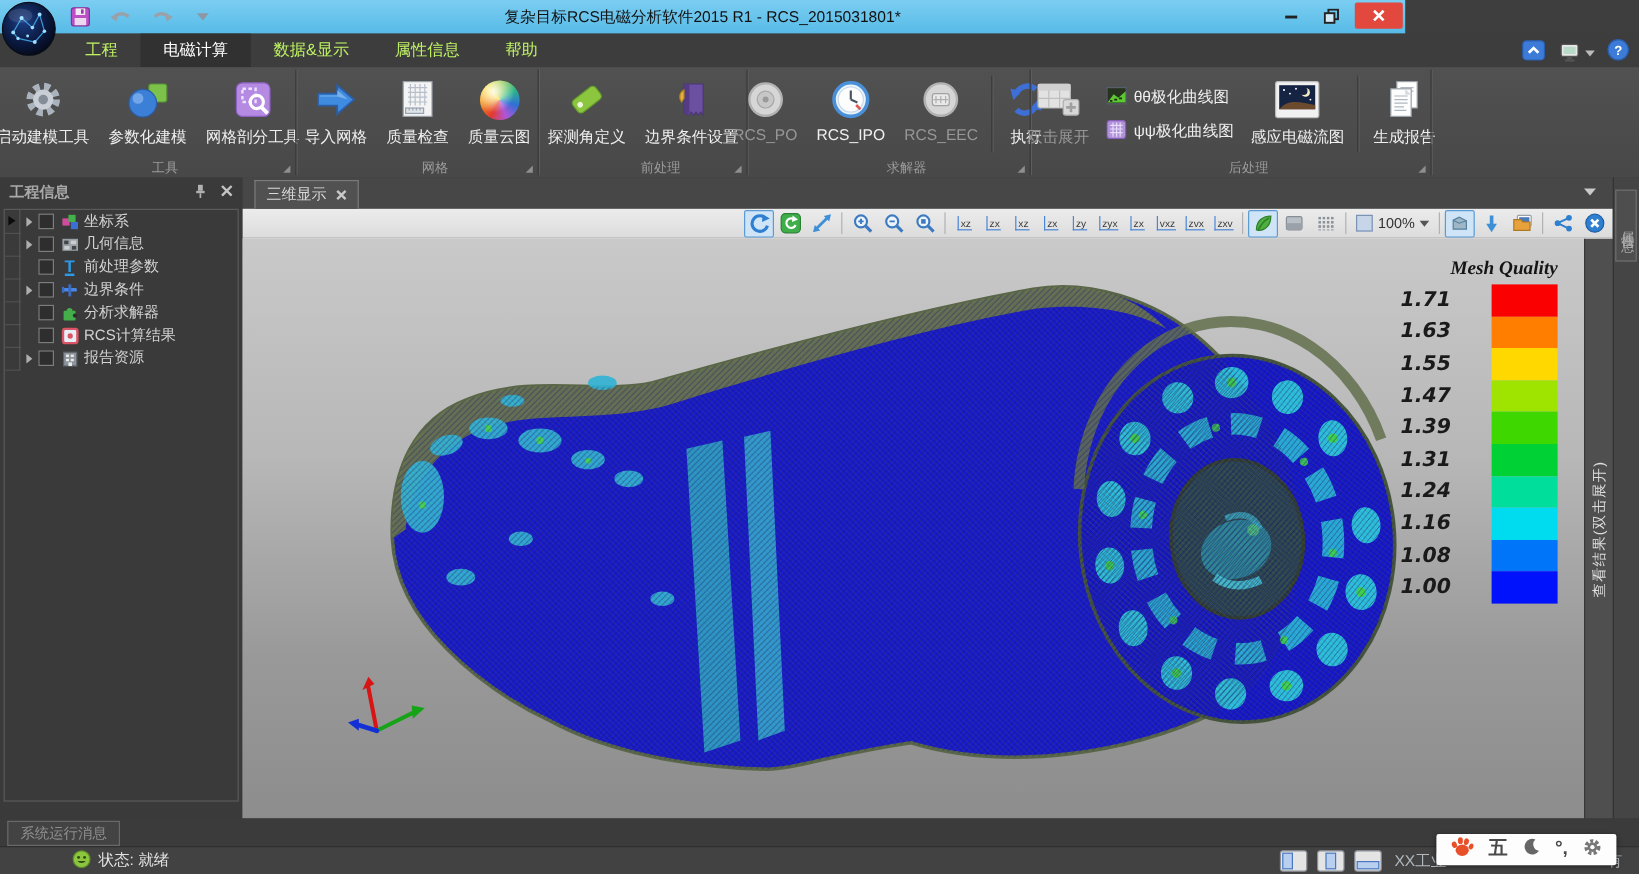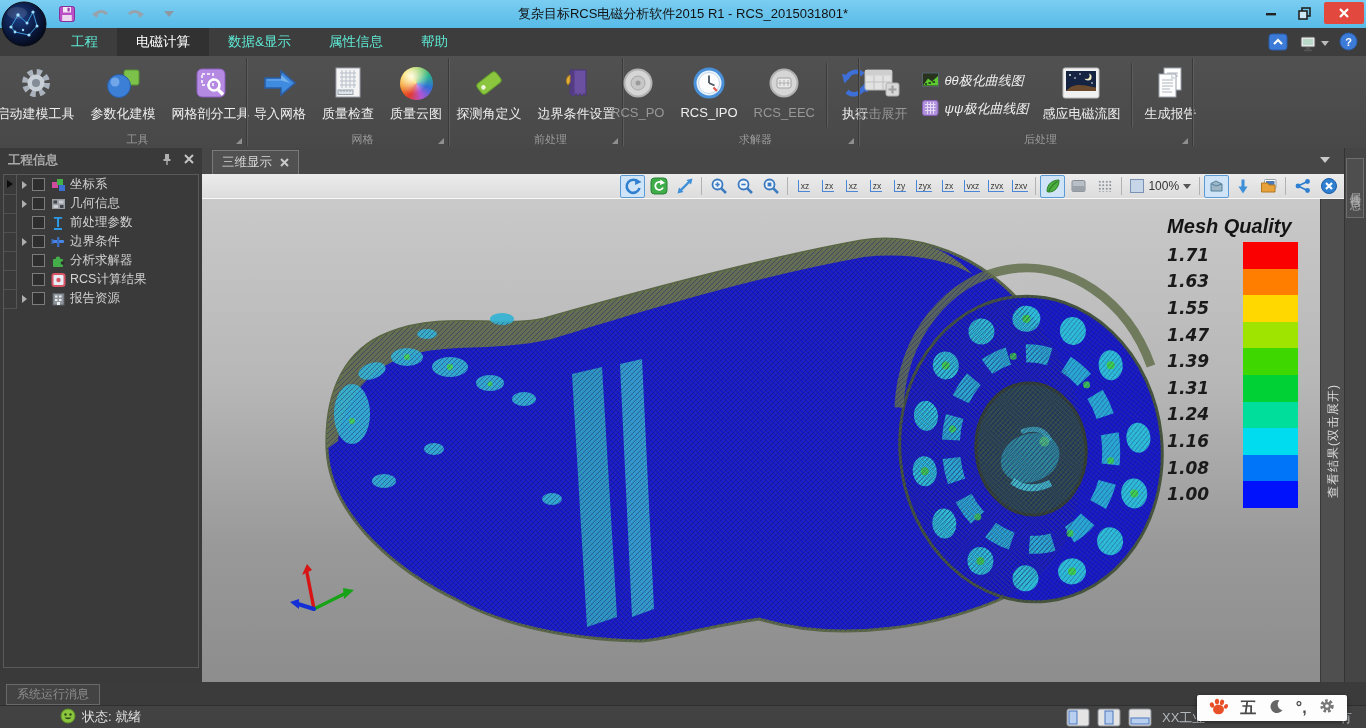--- a/index.html
+++ b/index.html
@@ -1,51 +1,51 @@
 <!DOCTYPE html>
 <html><head>
 <meta charset="utf-8">
 <style>
   html,body{margin:0;padding:0;width:1366px;height:728px;overflow:hidden;
     font-family:"Liberation Sans","DejaVu Sans",sans-serif;background:#3e3e3e;
     -webkit-font-smoothing:antialiased;}
   
-  #titlebar{position:absolute;left:0;top:0;width:1366px;height:28px;
+  #titlebar{position:absolute;left:0;top:0;width:1171px;height:28px;
     background:linear-gradient(#7bcdf2,#57bbe7);}
   #app-logo{position:absolute;left:1px;top:1px;width:45px;height:45px;z-index:30;}
   #qat{position:absolute;left:56px;top:3px;display:flex;align-items:center;gap:12px;}
   .qbtn{width:22px;height:22px;display:flex;align-items:center;justify-content:center;}
   #win-title{position:absolute;left:0;top:0;width:100%;height:28px;display:flex;
     align-items:center;justify-content:center;font-size:13px;color:#111;}
   #win-controls{position:absolute;right:2px;top:0;height:26px;display:flex;align-items:center;gap:4px;}
   .wbtn{width:30px;height:22px;display:flex;align-items:center;justify-content:center;}
   .wbtn.close{width:40px;background:#e2483d;border-radius:2px;}
   
   #menubar{position:absolute;left:0;top:28px;width:1366px;height:28px;background:#3d3d3d;}
   #menu-tabs{position:absolute;left:52px;top:0;height:28px;display:flex;}
-  .mtab{height:28px;padding:0 19px;display:flex;align-items:center;font-size:13.5px;color:#5eead4;}
+  .mtab{height:28px;padding:0 19px;display:flex;align-items:center;font-size:13.5px;color:#bef264;}
   .mtab.active{background:#313131;color:#ffffff;}
   #menu-right{position:absolute;right:8px;top:4px;display:flex;align-items:center;gap:10px;}
   
   #ribbon{position:absolute;left:0;top:56px;width:1366px;height:92px;
     background:linear-gradient(#515151,#484848);display:flex;}
   .rgroup{display:flex;flex-direction:column;}
   .ritems{flex:1;display:flex;justify-content:center;align-items:stretch;padding:3px 2px 0;}
   .rfoot{height:17px;position:relative;display:flex;align-items:center;justify-content:center;
     font-size:11px;color:#9b9b9b;padding-left:29px;}
   .rfoot .corner{position:absolute;right:4px;bottom:4px;width:0;height:0;
     border-bottom:6px solid #8f8f8f;border-left:6px solid transparent;}
   .gdiv{width:0;border-left:1px solid #3a3a3a;border-right:1px solid #5d5d5d;margin:2px 0;}
   .vsep{width:0;border-left:1px solid #3a3a3a;border-right:1px solid #5d5d5d;margin:4px 3px;}
   .rbtn{display:flex;flex-direction:column;align-items:center;justify-content:flex-start;
     padding:4px 8px 0;}
   .rbtn .ric{height:40px;display:flex;align-items:center;justify-content:center;}
   .rbtn .rlb{font-size:13px;color:#efefef;white-space:nowrap;margin-top:2px;}
   .rbtn.disabled .rlb{color:#979797;}
-  .rstack{display:flex;flex-direction:column;justify-content:center;gap:9px;padding:0 6px;font-style:italic;}
+  .rstack{display:flex;flex-direction:column;justify-content:center;gap:9px;padding:0 6px;}
   .rsmall{display:flex;align-items:center;gap:6px;font-size:13px;color:#efefef;white-space:nowrap;}
   .sphere{width:33px;height:33px;border-radius:50%;position:relative;
     background:conic-gradient(from 210deg,#e23a2e,#f29018,#ffd813,#8cc63f,#2bb58b,#2f6fd6,#b055d8,#e23a2e);}
   .sphere:after{content:"";position:absolute;inset:0;border-radius:50%;
     background:radial-gradient(circle at 34% 28%,rgba(255,255,255,.9),rgba(255,255,255,0) 55%);}
   
   #main{position:absolute;left:0;top:148px;width:1366px;height:534px;display:flex;}
   
   #left-panel{width:203px;background:#3a3a3a;position:relative;}
   #lp-title{height:24px;display:flex;align-items:center;padding:0 8px;color:#a9a9a9;
@@ -86,22 +86,22 @@
   #zoomsel .ztext{font-size:12px;color:#333;}
   .caret-dn{width:0;height:0;border-left:4px solid transparent;border-right:4px solid transparent;
     border-top:5px solid #555;}
   
   #canvas-row{flex:1;display:flex;}
   #canvas{width:1119px;position:relative;overflow:hidden;
     background:linear-gradient(180deg,#c9c9c9 0%,#b7b7b7 38%,#999 72%,#8d8d8d 100%);}
   #model-svg{position:absolute;left:0;top:0;}
   
   #legend{position:absolute;top:16px;right:22px;width:131px;}
-  #legend-title{font-size:20px;font-weight:bold;font-style:italic;color:#141414;
-    text-align:left;margin-bottom:4px;white-space:nowrap;font-family:Liberation Sans, sans-serif;}
+  #legend-title{font-size:16px;font-weight:bold;font-style:italic;color:#141414;
+    text-align:right;margin-bottom:4px;white-space:nowrap;font-family:Liberation Serif, serif;}
   .lrow{display:flex;align-items:center;height:26.6px;}
   .lval{width:66px;text-align:left;padding-right:10px;font-size:17px;font-weight:bold;
     font-style:italic;color:#1a1a1a;font-family:"DejaVu Sans",sans-serif;line-height:1;}
   .lsw{width:55px;height:26.6px;}
   
   #results-bar{width:23px;background:#4f4f4f;border-left:1px solid #383838;position:relative;}
   #results-bar span{position:absolute;left:50%;top:50%;transform:translate(-50%,-50%) rotate(-90deg);
     white-space:nowrap;color:#dedede;font-size:12px;letter-spacing:1px;}
   
   #right-strip{width:21px;background:#454545;border-left:1px solid #333;position:relative;}

